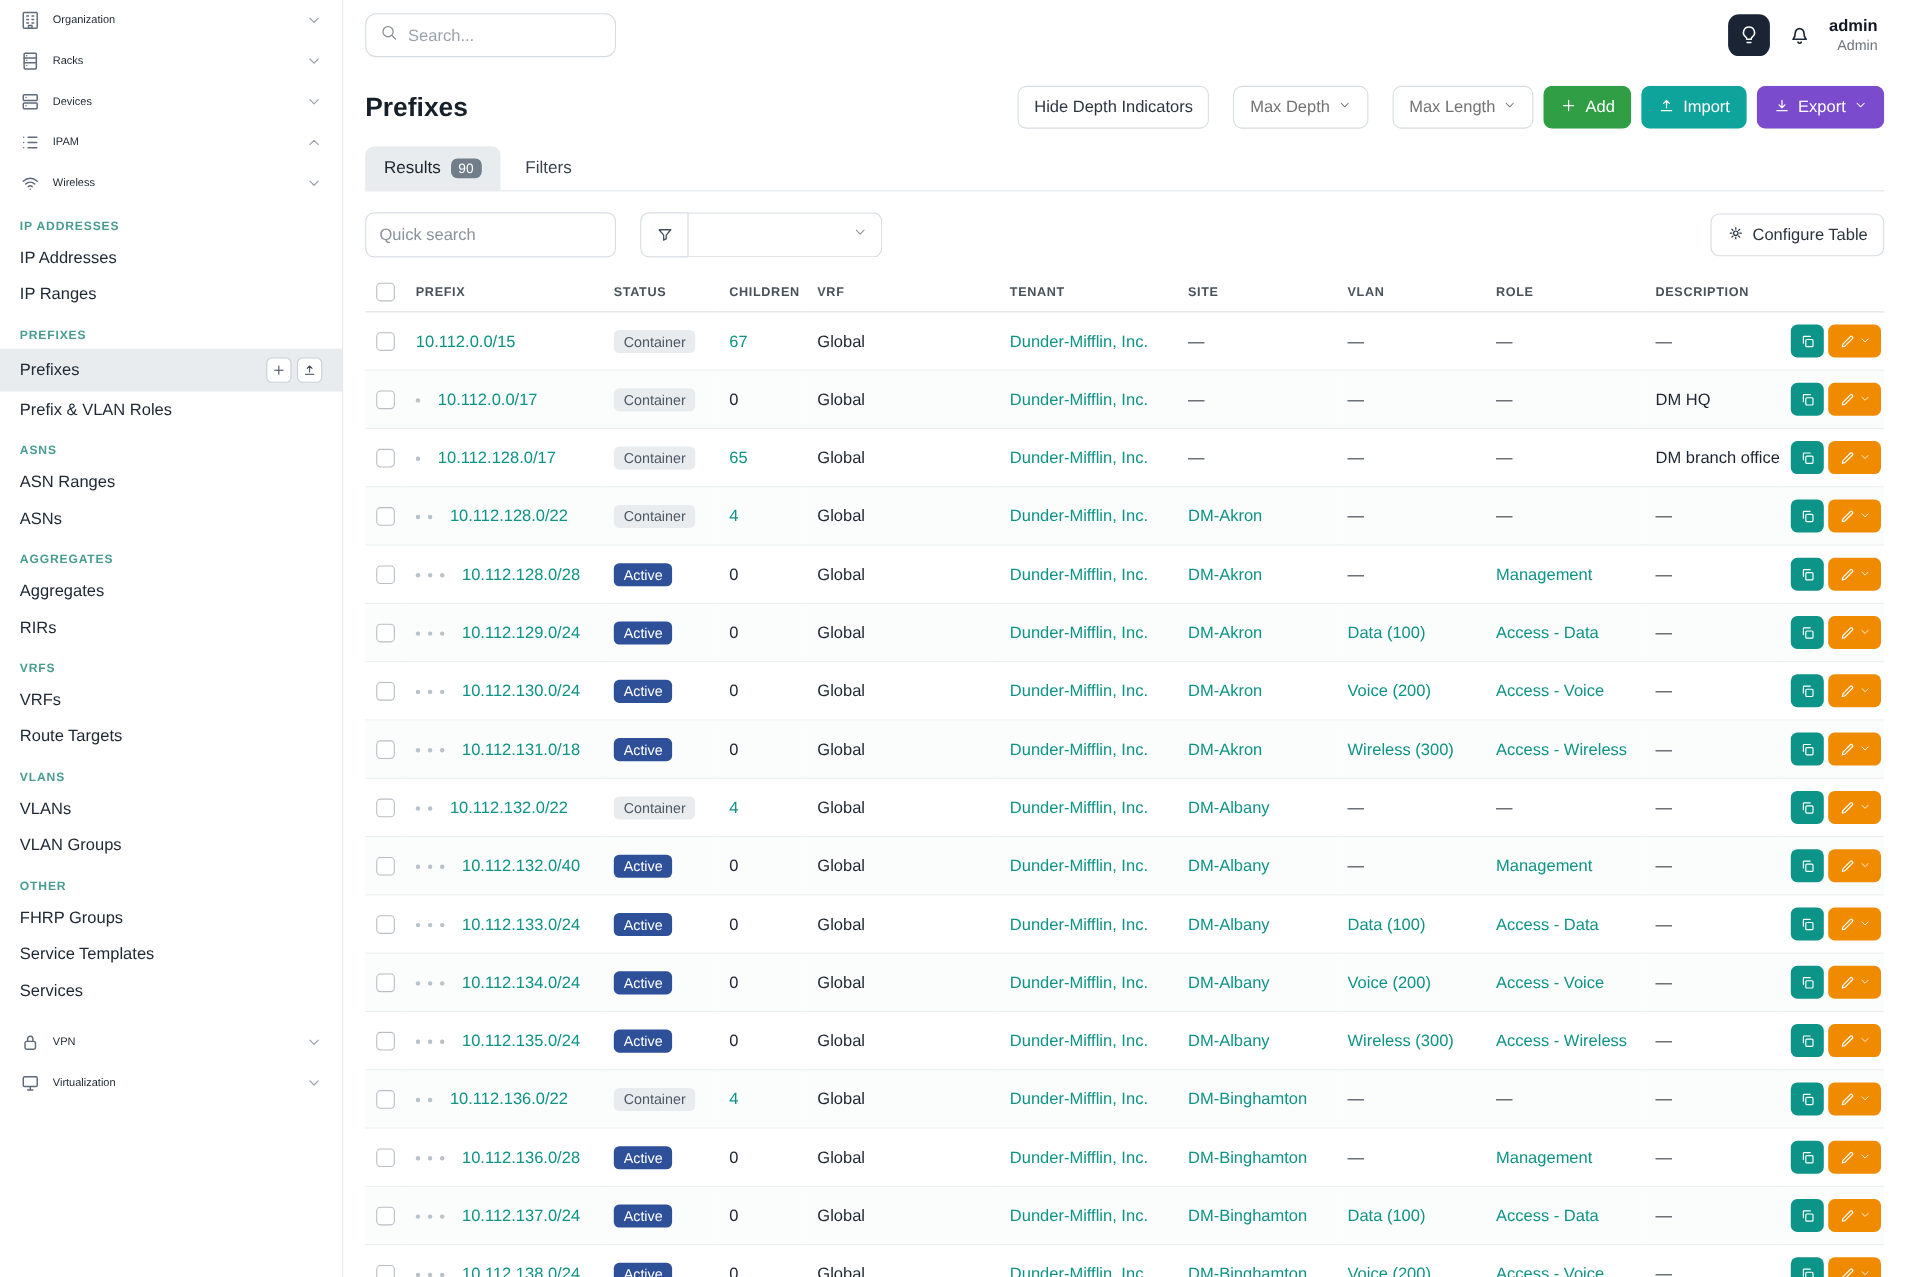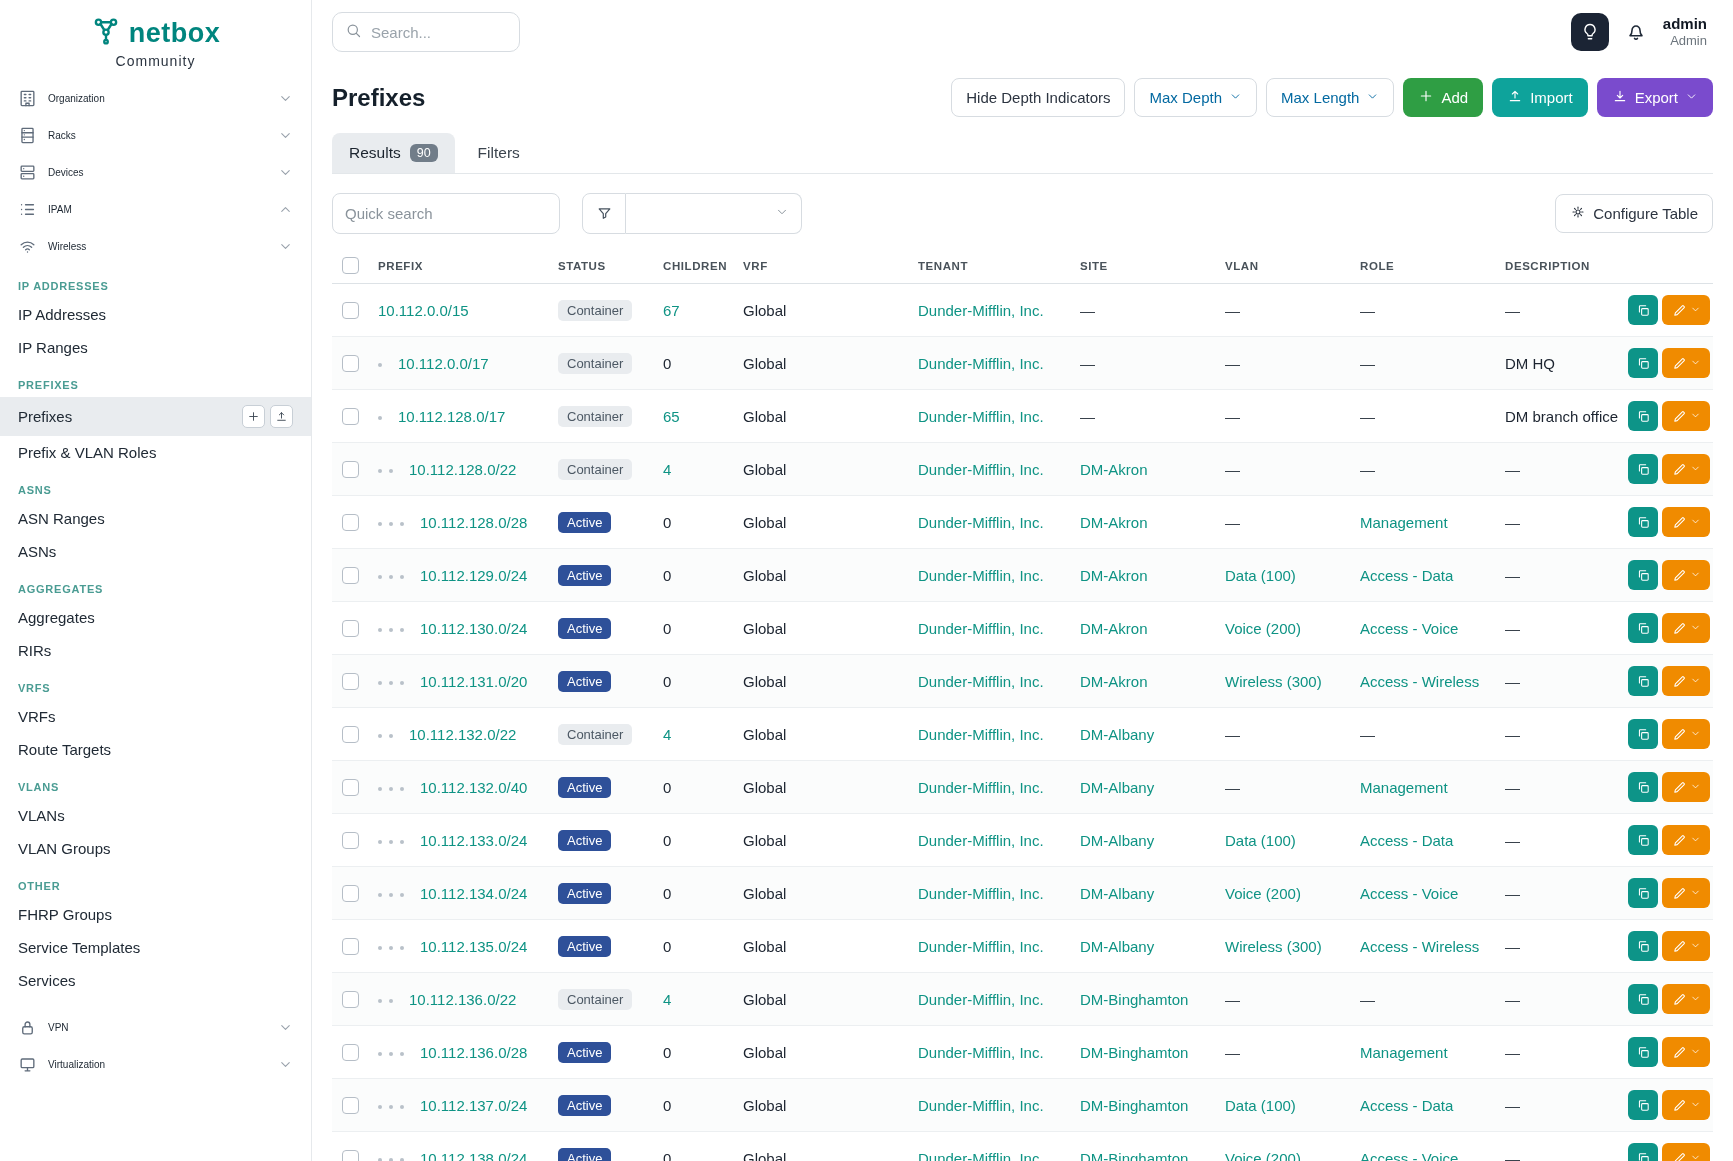--- a/index.html
+++ b/index.html
@@ -32,21 +32,21 @@
   .mini-actions { display:inline-flex; gap:5px; }
   .mini { width:23px; height:23px; border:1px solid #c8cfd6; border-radius:5px; background:#fff;
           display:inline-flex; align-items:center; justify-content:center; color:#3c4753; cursor:pointer; }
   .mini svg { width:13px; height:13px; }
   .nav-bottom { margin-top:12px; }
 
   
   .main { flex:1; display:flex; flex-direction:column; overflow:hidden; }
   .topbar { height:64px; flex:0 0 64px; display:flex; align-items:center; justify-content:space-between;
             padding:0 26px 0 20px; }
-  .search-box { display:flex; align-items:center; gap:9px; width:188px; height:40px;
+  .search-box { display:flex; align-items:center; gap:9px; width:228px; height:40px;
                 border:1px solid #d7dce1; border-radius:10px; padding:0 12px; color:#8a939b; }
   .search-box svg { width:17px; height:17px; }
   .search-box input { border:none; outline:none; font-size:15px; width:100%; color:#1a2330;
                       font-family:"Liberation Sans", sans-serif; background:transparent; }
   .search-box input::placeholder { color:#9aa3ab; }
   .topbar-right { display:flex; align-items:center; gap:16px; }
   .theme-btn { width:38px; height:38px; border-radius:10px; background:#1b2434; border:none;
                color:#fff; display:inline-flex; align-items:center; justify-content:center; cursor:pointer; }
   .theme-btn svg { width:20px; height:20px; }
   .bell-btn { background:none; border:none; color:#1f2937; display:inline-flex; cursor:pointer; }
@@ -58,21 +58,21 @@
   
   .content { flex:1; padding:6px 20px 0 20px; overflow:hidden; }
   .page-head { display:flex; align-items:center; justify-content:space-between; margin-top:8px; }
   .page-title { font-size:24px; font-weight:700; color:#15202b; }
   .page-actions { display:flex; align-items:flex-start; gap:9px; }
   .btn { height:39px; border-radius:8px; font-size:15px; display:inline-flex; align-items:center;
          gap:7px; padding:0 14px; border:1px solid transparent; cursor:pointer;
          font-family:"Liberation Sans", sans-serif; white-space:nowrap; }
   .btn svg { width:16px; height:16px; }
   .btn-white { background:#fff; border-color:#d7dce1; color:#2c3440; }
-  .btn-muted { color:#0369a1; }
+  .btn-muted { color:#737373;margin-left:13px; }
   .btn-green  { background:#2f9e44; color:#fff; }
   .btn-teal   { background:#0ea39b; color:#fff; }
   .btn-purple { background:#7a4bcd; color:#fff; }
   .btn .caret svg { width:13px; height:13px; }
 
   
   .tabs { display:flex; gap:6px; border-bottom:1px solid #e3e7ea; margin-top:16px; align-items:flex-end; }
   .tab { padding:11px 17px; font-size:15.5px; color:#3b444e; border-radius:8px 8px 0 0; cursor:pointer;
          display:inline-flex; align-items:center; gap:9px; }
   .tab.active { background:#e9ecef; color:#1b242e; }
@@ -121,33 +121,20 @@
   .act-copy { width:30px; background:#0d9488; }
   .act-edit { width:48px; background:#f08b00; gap:3px; }
   .act-edit .act-caret svg { width:11px; height:11px; }
 </style>
 </head>
 <body>
 
 <div class="app">
 
   <aside class="sidebar">
-    <div class="brand">
-      <div class="brand-row">
-        <span class="brand-icon"><svg viewBox="0 0 24 24" fill="none" stroke="#00857e" stroke-width="1.9" stroke-linecap="round">
-              <circle cx="6" cy="5" r="2.1"></circle>
-              <circle cx="18" cy="5" r="2.1"></circle>
-              <circle cx="12" cy="13" r="2.1"></circle>
-              <circle cx="12" cy="20.5" r="1.4"></circle>
-              <path d="M7.6 6.4l3 4.8M16.4 6.4l-3 4.8M8.1 5h7.8M12 15.1v3.9"></path>
-            </svg></span>
-        <span class="brand-name">netbox</span>
-      </div>
-      <div class="brand-sub">Community</div>
-    </div>
     <nav id="sidebar-nav">
         <div class="nav-item">
           <span class="icon">
             <svg viewBox="0 0 24 24" fill="none" stroke="currentColor" stroke-width="1.7" stroke-linecap="round" stroke-linejoin="round">
               <rect x="4" y="3" width="16" height="18" rx="1"></rect>
               <path d="M8 7h2M14 7h2M8 11h2M14 11h2M8 15h2M14 15h2M10 21v-3h4v3"></path>
             </svg>
           </span>
           <span class="nav-label">Organization</span>
           <span class="chev">
@@ -659,21 +646,21 @@
                       </svg></span>
                   </button>
                 </div></td>
             </tr>
             <tr>
               <td><input type="checkbox" style=""></td>
               <td><span class="dots">
                   <i></i>
                   <i></i>
                   <i></i>
-                </span><a class="lnk">10.112.131.0/20</a></td>
+                </span><a class="lnk">10.112.131.0/18</a></td>
               <td><span class="st st-active">Active</span></td>
               <td><span>0</span></td>
               <td><span>Global</span></td>
               <td><a class="lnk">Dunder-Mifflin, Inc.</a></td>
               <td><a class="lnk">DM-Akron</a></td>
               <td><a class="lnk">Wireless (300)</a></td>
               <td><a class="lnk">Access - Wireless</a></td>
               <td><span class="dash">—</span></td>
               <td class="actions"><div class="row-actions">
                   <button class="act act-copy">

